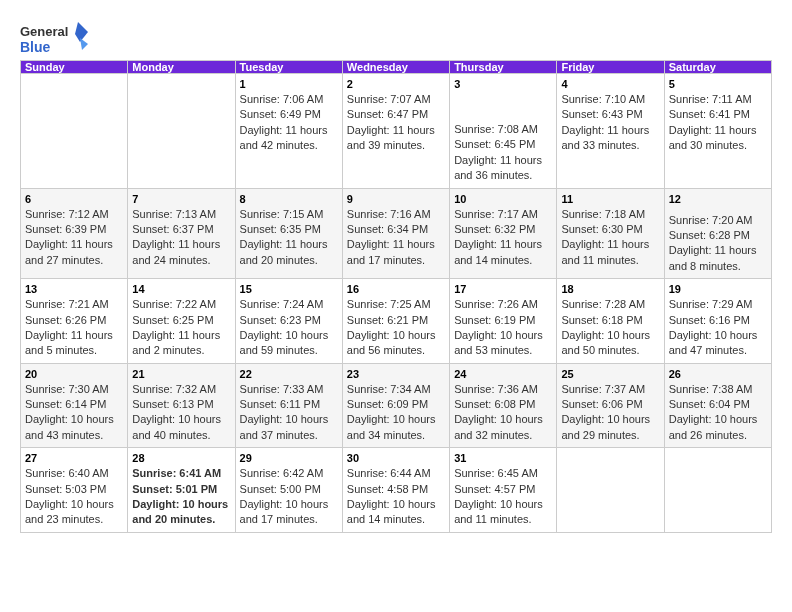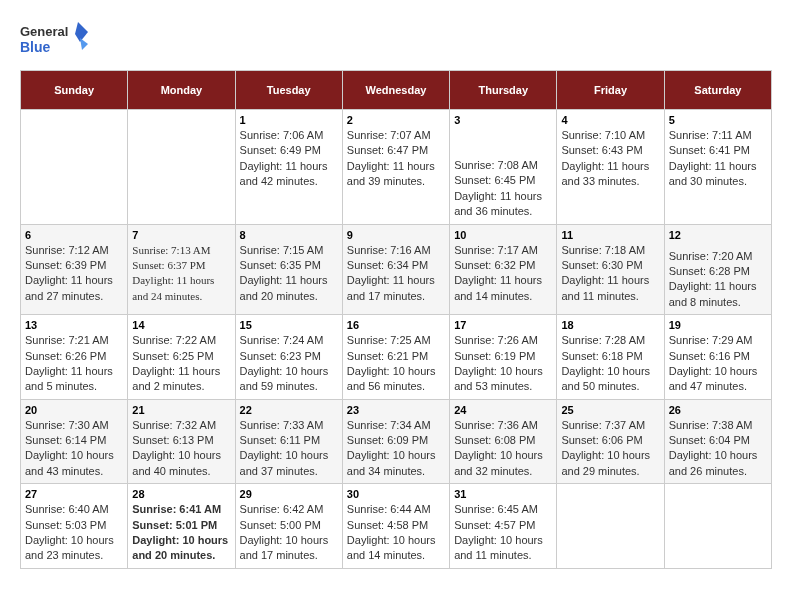--- a/index.html
+++ b/index.html
@@ -7,21 +7,20 @@
       font-family: Arial, sans-serif;
       background: #fff;
       width: 792px;
       min-height: 612px;
       padding: 20px;
     }
     .header-area {
       display: flex;
       justify-content: space-between;
       align-items: flex-start;
-      margin-bottom: 10px;
     }
     .logo {
       display: flex;
       align-items: center;
       gap: 4px;
     }
     .title-area {
       text-align: right;
     }
     .month-title {
@@ -32,24 +31,24 @@
     .location-title {
       font-size: 15px;
       color: #555;
     }
     .calendar {
       width: 100%;
       border-collapse: collapse;
       font-size: 10px;
     }
     .calendar th {
-      background: #7f1d1d;
+      background: #6d28d9;
       color: #fff;
-      padding: 13px 4px;
-      text-align: center;
+      padding: 0 4px;
+      text-align: left;
       font-size: 11px;
       border: 1px solid #ccc;
     }
     .calendar td {
       border: 1px solid #ccc;
       vertical-align: top;
       padding: 4px;
       width: 107px;
       min-height: 80px;
       background: #fff;
@@ -139,21 +138,21 @@
       </tr>
       <tr>
         <td>
           <span class="day-number">6</span>
           <div class="day-detail" style="white-space: pre-line;">Sunrise: 7:12 AM
 Sunset: 6:39 PM
 Daylight: 11 hours and 27 minutes.</div>
         </td>
         <td>
           <span class="day-number">7</span>
-          <div class="day-detail" style="white-space: pre-line; font-family: Liberation Serif, serif;">Sunrise: 7:13 AM
+          <div class="day-detail" style="white-space: pre-line;">Sunrise: 7:13 AM
 Sunset: 6:37 PM
 Daylight: 11 hours and 24 minutes.</div>
         </td>
         <td>
           <span class="day-number">8</span>
           <div class="day-detail" style="white-space: pre-line;">Sunrise: 7:15 AM
 Sunset: 6:35 PM
 Daylight: 11 hours and 20 minutes.</div>
         </td>
         <td>

